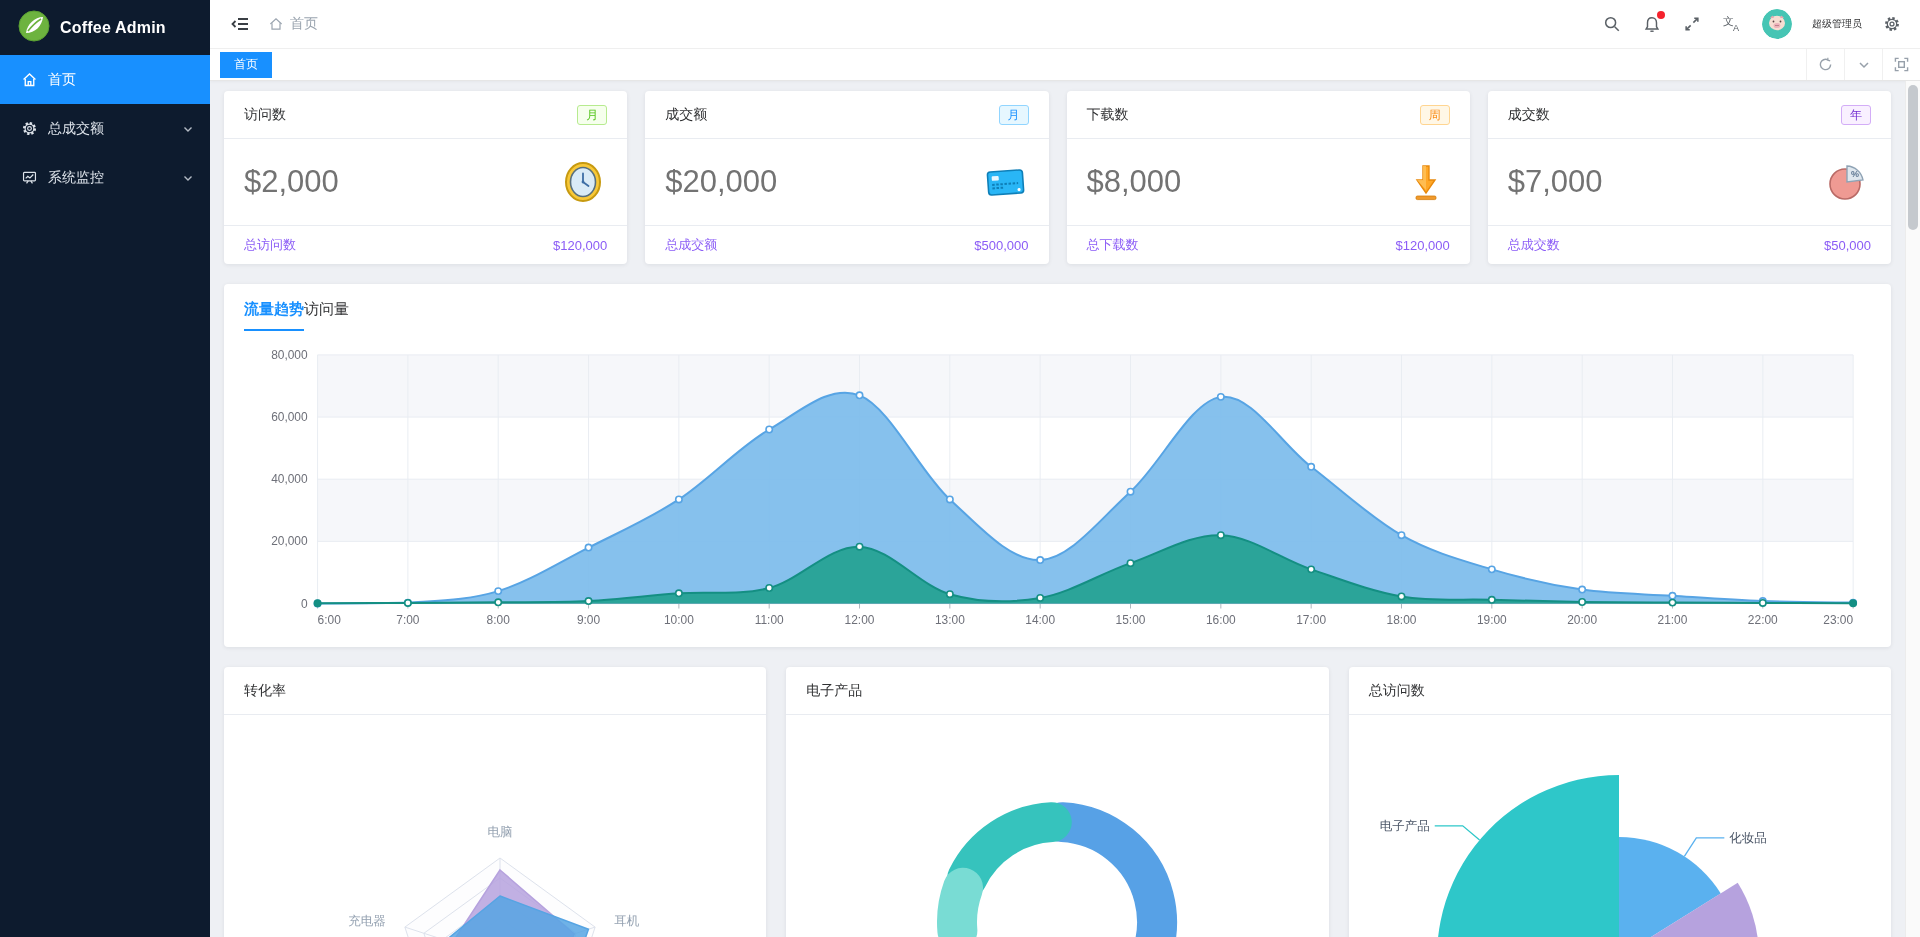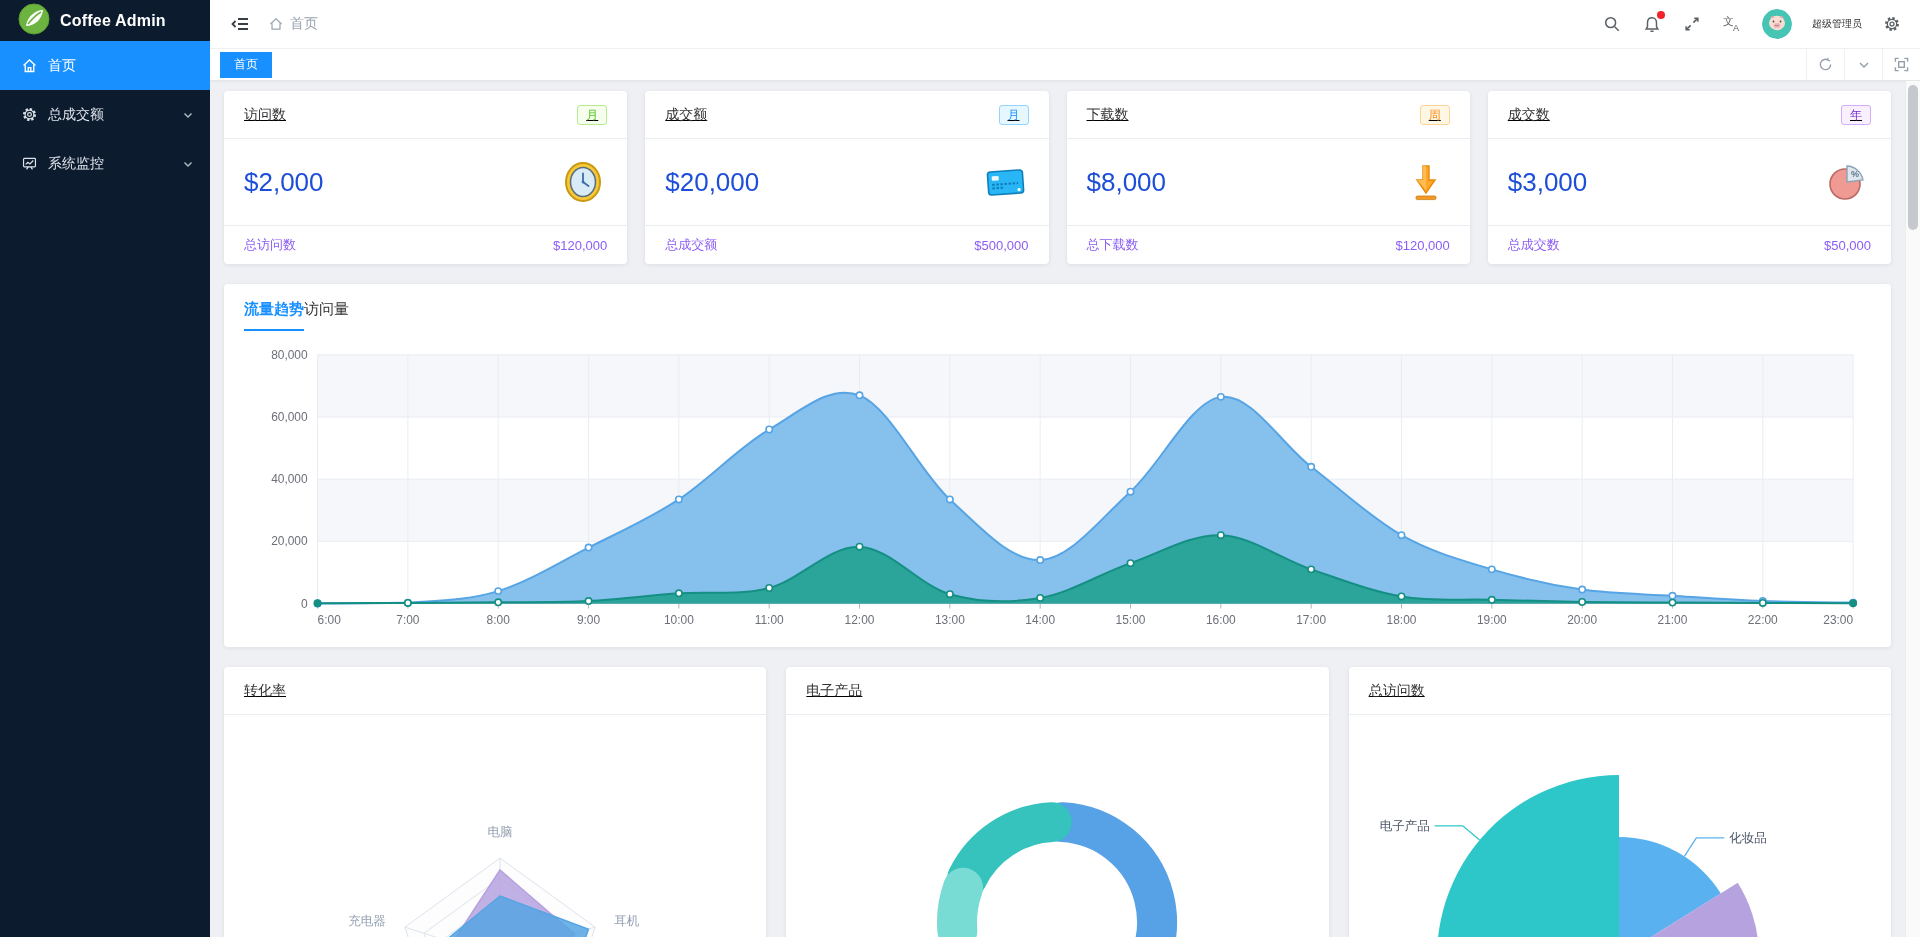--- a/index.html
+++ b/index.html
@@ -1,21 +1,21 @@
 <!DOCTYPE html>
 <html><head>
 <meta charset="utf-8">
 <style>
   * { margin:0; padding:0; box-sizing:border-box; }
   html,body { width:1920px; height:937px; overflow:hidden; font-family:"Liberation Sans","DejaVu Sans",sans-serif; background:#eef0f4; }
   .app { position:relative; width:1920px; height:937px; }
 
   
   .sidebar { position:absolute; left:0; top:0; width:210px; height:100%; background:#0d1b2e; z-index:5; }
-  .logo-row { height:41px; display:flex; align-items:center; padding-left:18px; gap:10px; }
+  .logo-row { height:55px; display:flex; align-items:center; padding-left:18px; gap:10px; }
   .logo-title { color:#fff; font-size:16px; font-weight:bold; letter-spacing:.2px; }
   .menu { margin-top:0; }
   .menu-item { height:49px; display:flex; align-items:center; padding:0 16px 0 20px; color:#dde3ea; font-size:14px; cursor:pointer; gap:10px; }
   .menu-item.active { background:#1890ff; color:#fff; }
   .menu-item .mi-icon { width:18px; height:18px; flex:0 0 18px; display:flex; align-items:center; justify-content:center; }
   .menu-item .mi-label { flex:1; }
   .menu-item .chev { width:12px; height:12px; opacity:.8; }
 
   
   .topbar { position:absolute; left:210px; top:0; right:0; height:49px; background:#fff; border-bottom:1px solid #f0f0f0; display:flex; align-items:center; padding:0 18px; }
@@ -31,29 +31,29 @@
   .tabbar { position:absolute; left:210px; top:49px; right:0; height:32px; background:#fff; border-bottom:1px solid #e6e6e6; box-shadow:0 1px 3px rgba(0,0,0,.04); display:flex; align-items:center; }
   .route-tab { margin-left:10px; height:26px; display:flex; align-items:center; padding:0 14px; background:#1890ff; color:#fff; font-size:12px; cursor:pointer; }
   .tabbar-tools { margin-left:auto; display:flex; height:100%; }
   .tool-cell { width:38px; height:100%; border-left:1px solid #f0f0f0; display:flex; align-items:center; justify-content:center; color:#97a0aa; cursor:pointer; }
 
   
   .content { position:absolute; left:210px; top:81px; right:15px; bottom:0; padding:10px 14px; overflow:hidden; }
   .card { background:#fff; border-radius:4px; box-shadow:0 1px 4px rgba(0,21,41,.08); }
   .stats-row { display:flex; gap:18px; }
   .stat-card { flex:1; }
-  .card-header { height:48px; display:flex; align-items:center; justify-content:space-between; padding:0 20px; border-bottom:1px solid #e9ecf1;text-decoration:underline; }
+  .card-header { height:48px; display:flex; align-items:center; justify-content:space-between; padding:0 20px; border-bottom:1px solid #e9ecf1; }
   .card-title { font-size:14px; color:#303133; }
   .badge { font-size:12px; line-height:18px; padding:0 8px; border-radius:3px; border:1px solid transparent; }
   .badge[data-color="green"]  { color:#52c41a; background:#f6ffed; border-color:#b7eb8f; }
   .badge[data-color="blue"]   { color:#1890ff; background:#e6f7ff; border-color:#91d5ff; }
   .badge[data-color="orange"] { color:#fa8c16; background:#fff7e6; border-color:#ffd591; }
   .badge[data-color="purple"] { color:#722ed1; background:#f9f0ff; border-color:#d3adf7; }
   .stat-body { height:86px; display:flex; align-items:center; justify-content:space-between; padding:0 20px; }
-  .stat-value { font-size:26px; color:#1d4ed8; }
+  .stat-value { font-size:31px; color:#737373; }
   .stat-icon { width:48px; height:48px; display:flex; align-items:center; justify-content:center; }
   .stat-footer { border-top:1px solid #e9ecf1; display:flex; align-items:center; justify-content:space-between; padding:10px 20px; font-size:13px; color:#8b5cf6; }
 
   .trend-card { margin-top:20px; padding-bottom:10px; }
   .trend-tabs { display:flex; padding:16px 20px 0 20px; }
   .trend-tab { font-size:15px; color:#303133; cursor:pointer; padding-bottom:10px; border-bottom:2px solid transparent; }
   .trend-tab.active { color:#1890ff; font-weight:bold; border-bottom-color:#1890ff; }
   .trend-chart-wrap { padding:8px 8px 0 8px; }
   .trend-chart-wrap svg { display:block; width:100%; }
 
@@ -282,21 +282,21 @@
           <span>$120,000</span>
         </div>
       </section>
 
       <section class="card stat-card">
         <div class="card-header">
           <span class="card-title">成交数</span>
           <span class="badge" data-color="purple">年</span>
         </div>
         <div class="stat-body">
-          <span class="stat-value">$3,000</span>
+          <span class="stat-value">$7,000</span>
           <span class="stat-icon">
             <svg width="44" height="44" viewBox="0 0 44 44">
               <circle cx="20" cy="24" r="15" fill="#ef9a93" stroke="#b96a66" stroke-width="1.6"></circle>
               <path d="M22 22 L22 6 A17 17 0 0 1 38 20 Z" fill="#dfe7ee" stroke="#8fa3b5" stroke-width="1.4"></path>
               <text x="26" y="17" font-size="9" fill="#5c7590" font-weight="bold">%</text>
             </svg>
           </span>
         </div>
         <div class="stat-footer">
           <span>总成交数</span>

